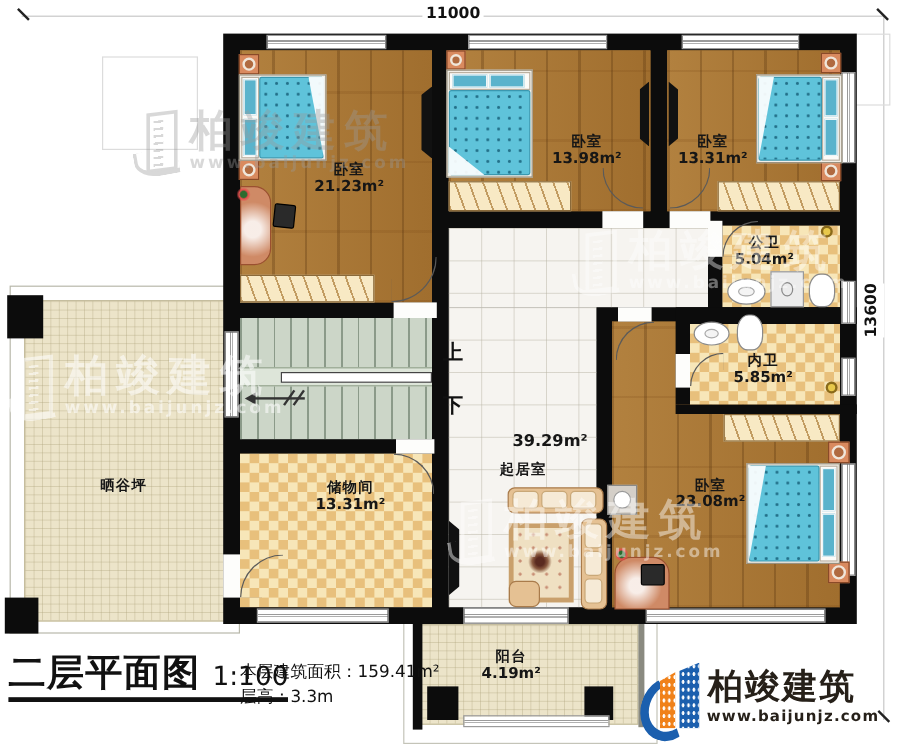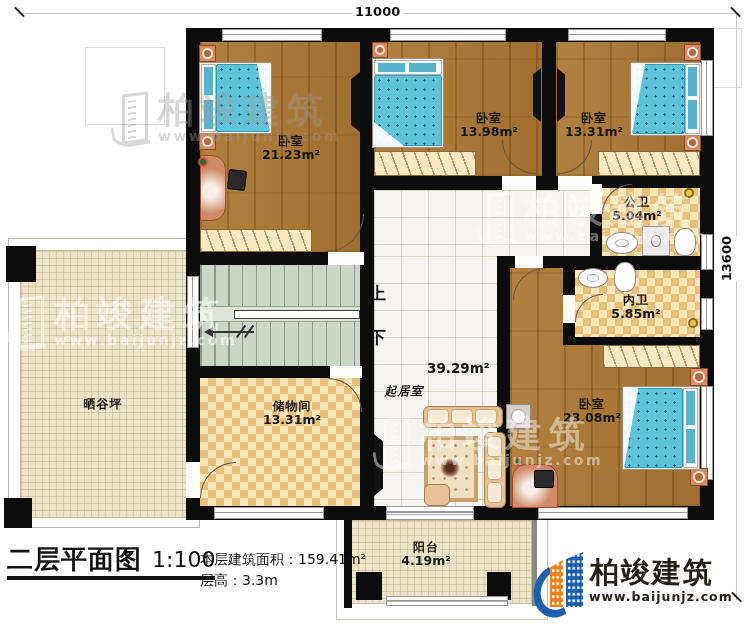--- a/index.html
+++ b/index.html
@@ -79,21 +79,21 @@
   
   .wm{position:absolute;display:flex;align-items:center;gap:10px;pointer-events:none;}
   .wm-icon{position:relative;width:30px;height:50px;flex:0 0 auto;}
   .wm-tower{position:absolute;right:0;top:0;width:20px;height:44px;border:3px solid currentColor;transform:skewY(-7deg);
         background-image:repeating-linear-gradient(0deg,currentColor 0 2px,transparent 2px 6px);background-size:8px 100%;background-repeat:no-repeat;background-position:3px 4px;}
   .wm-swoosh{position:absolute;left:-6px;bottom:-4px;width:34px;height:18px;border-bottom:4px solid currentColor;border-left:3px solid currentColor;border-radius:0 0 0 60%;transform:rotate(-10deg);}
   .wm-big{font-size:36px;font-weight:bold;letter-spacing:7px;line-height:1;display:block;white-space:nowrap;}
   .wm-url{font-size:14px;font-weight:bold;letter-spacing:2.5px;display:block;white-space:nowrap;}
   
   .f-titlewrap{position:absolute;left:7px;top:546px;display:flex;align-items:flex-end;gap:10px;border-bottom:4px solid #111;padding-bottom:4px;}
-  .f-title{font-size:26px;font-weight:bold;letter-spacing:1px;line-height:1;}
+  .f-title{font-size:31px;font-weight:bold;letter-spacing:1px;line-height:1;}
   .f-scale{font-size:22px;font-weight:normal;line-height:1.1;}
   .f-info{position:absolute;font-size:14px;color:#111;white-space:nowrap;}
   .brandname{position:absolute;font-size:29px;font-weight:bold;letter-spacing:2px;color:#262019;white-space:nowrap;}
   .brandurl{position:absolute;font-size:12.5px;font-weight:bold;letter-spacing:1px;color:#262019;white-space:nowrap;}
   .logo-icon{position:absolute;width:50px;height:58px;}
   .li-swoosh{position:absolute;left:-3px;top:13px;width:32px;height:40px;border:6px solid transparent;border-left:7px solid #1b5fae;border-bottom:8px solid #1b5fae;border-radius:50%;transform:rotate(18deg);}
   .li-orange{position:absolute;left:13px;top:9px;width:13px;height:47px;background:#f08119;clip-path:polygon(0 16%,100% 0,100% 100%,0 100%);
         background-image:radial-gradient(#fff 1px,transparent 1.3px);background-size:4.5px 6.5px;background-position:1px 14px;}
   .li-blue{position:absolute;left:29px;top:1px;width:17px;height:55px;background:#1b5fae;clip-path:polygon(0 13%,100% 0,100% 100%,0 100%);
         background-image:radial-gradient(#fff 1px,transparent 1.3px);background-size:4.5px 6.5px;background-position:1px 13px;}
@@ -274,21 +274,21 @@
     <span class="rarea">5.85m²</span>
   </div>
   <div class="rlabel" style="left:592px;top:398px;">
     <span class="rname">卧室</span>
     <span class="rarea">23.08m²</span>
   </div>
   <div class="rlabel" style="left:292px;top:400px;">
     <span class="rname">储物间</span>
     <span class="rarea">13.31m²</span>
   </div>
-  <div class="rlabel" style="left:404px;top:385px;font-style:italic;">
+  <div class="rlabel" style="left:436px;top:385px;">
     <span class="rname">起居室</span>
   </div>
   <div class="floatarea" style="left:427px;top:320px;margin-top:40px;">39.29m²</div>
   <div class="rlabel" style="left:103px;top:398px;">
     <span class="rname">晒谷坪</span>
   </div>
   <div class="rlabel" style="left:426px;top:541px;">
     <span class="rname">阳台</span>
     <span class="rarea">4.19m²</span>
   </div>

